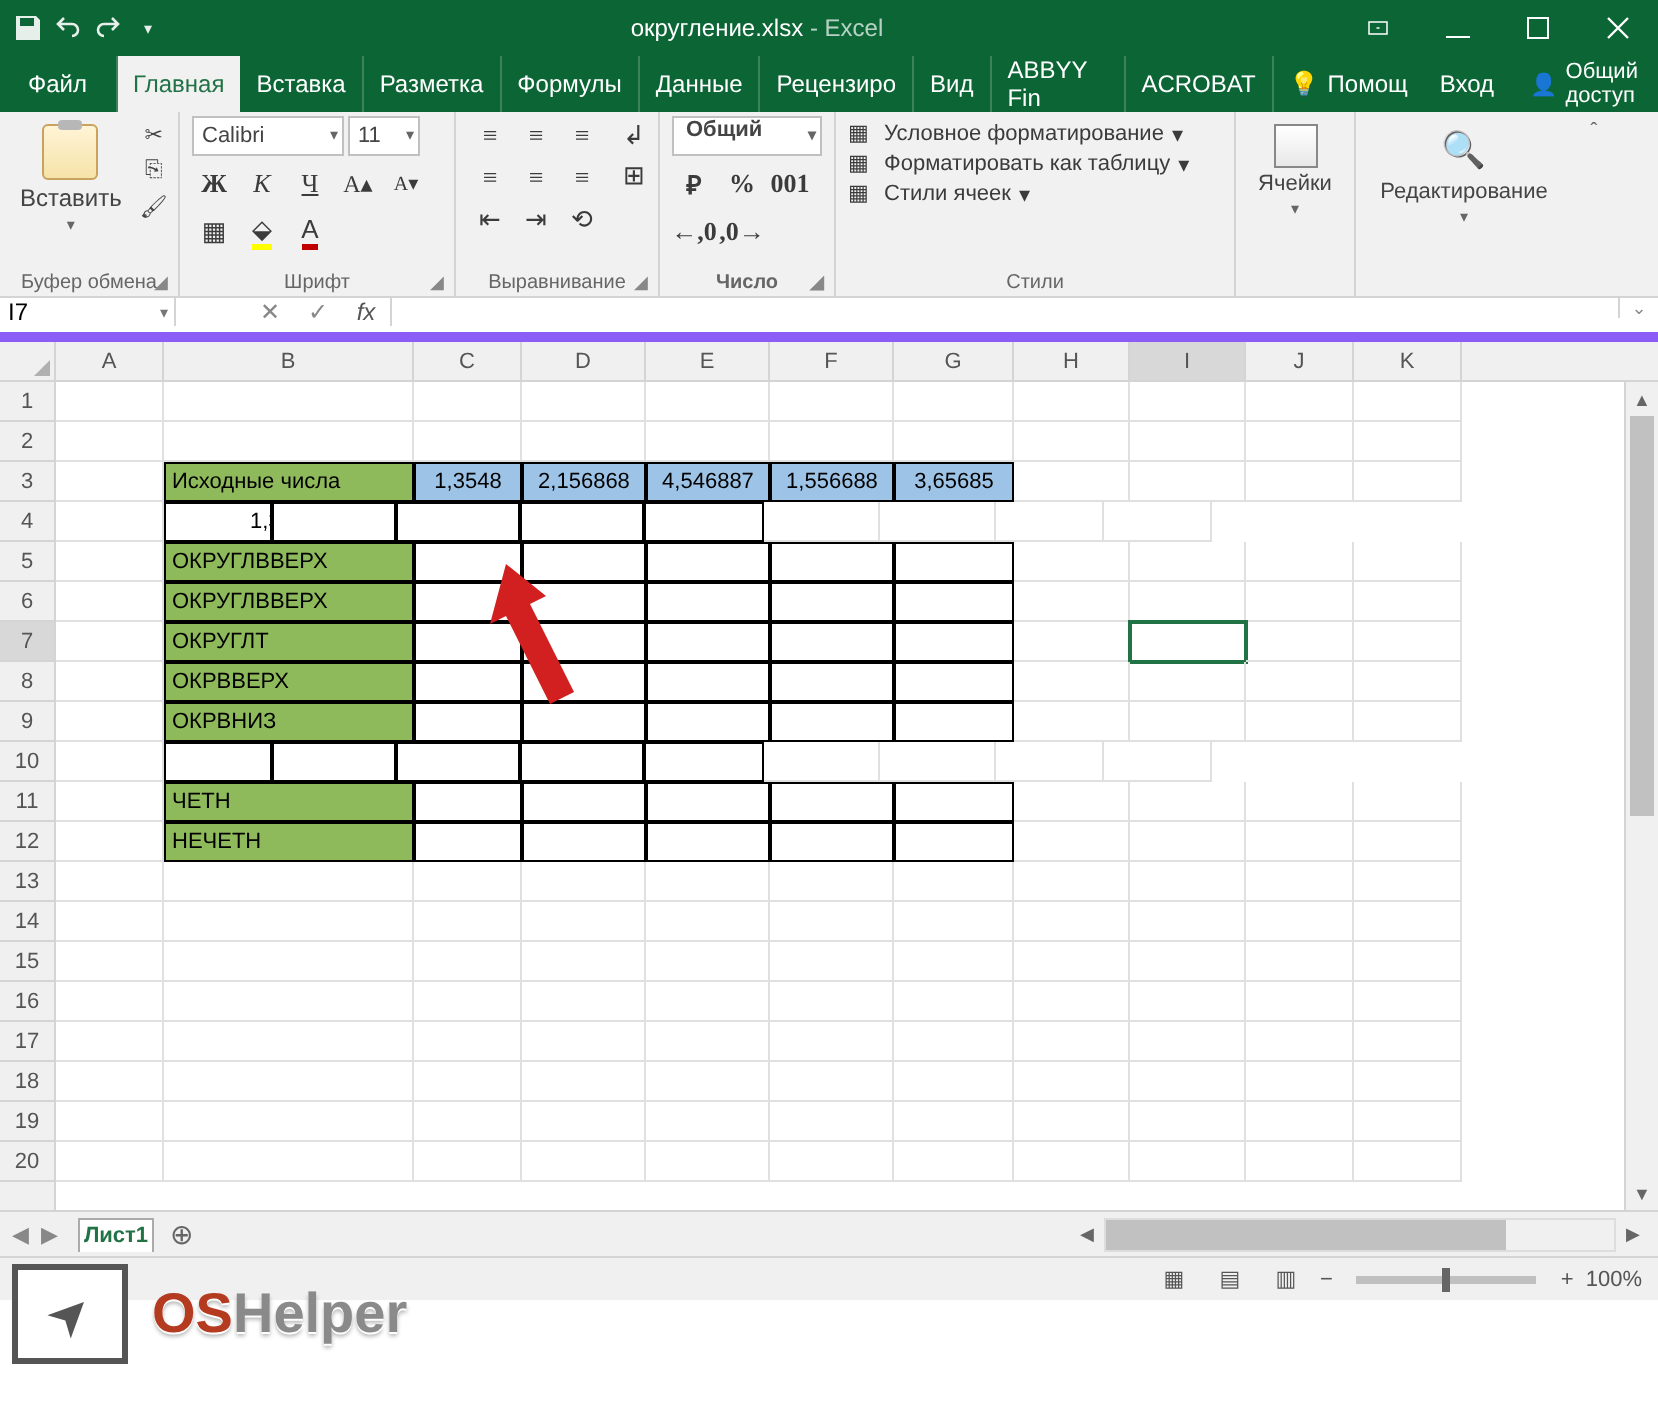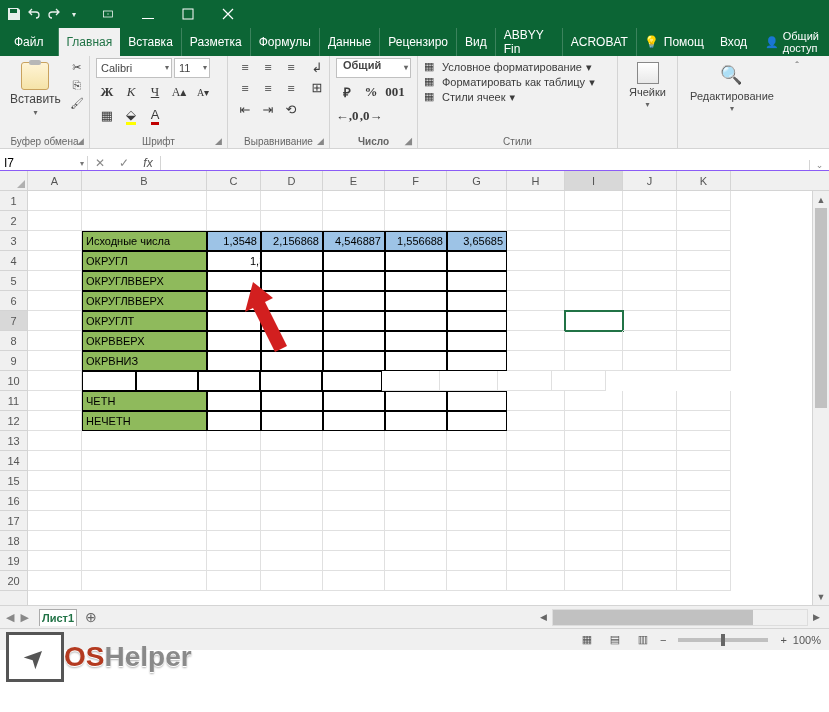--- a/index.html
+++ b/index.html
@@ -44,21 +44,21 @@
 .num-sel { height:20px; border:1px solid #c0c0c0; background:#fff; padding:0 14px 0 6px; position:relative; font-size:11px; min-width:70px;}
 .num-sel .dd { position:absolute; right:2px; top:4px; font-size:8px; color:#666;}
 .styles-body { display:flex; flex-direction:column; gap:1px; padding-top:2px;}
 .style-item { display:flex; align-items:center; gap:4px; font-size:11px; color:#3b3b3b;}
 .style-ico { width:14px; height:14px;}
 .cells-btn { display:flex; flex-direction:column; align-items:center; gap:2px; padding:4px;}
 .cells-ico { width:22px; height:22px; border:1px solid #888; background:linear-gradient(#fff,#e8e8e8);}
 .edit-btn { display:flex; flex-direction:column; align-items:center; gap:2px; padding:4px 6px;}
 
 
-.fbar-row { display:flex; height:22px; border-bottom:1px solid #8b5cf6; background:#fff; font-size:12px; align-items:flex-end;}
+.fbar-row { display:flex; height:22px; border-bottom:5px solid #8b5cf6; background:#fff; font-size:12px; align-items:flex-start;gap:35px;}
 .name-box { width:88px; border-right:1px solid #d4d4d4; display:flex; align-items:center; padding:0 4px; position:relative; background:#fff;}
 .name-box .dd{ position:absolute; right:3px; font-size:8px; color:#777;}
 .fx-btns { display:flex; align-items:center; border-right:1px solid #d4d4d4;}
 .fx-b { width:24px; display:flex; align-items:center; justify-content:center; color:#888; font-size:12px;}
 .fx-b.fx{ font-style:italic; color:#555;}
 .fbar { flex:1; padding:0 4px; display:flex; align-items:center; background:#fff;}
 .fbar-expand { width:20px; display:flex;align-items:center;justify-content:center; color:#888; font-size:9px; border-left:1px solid #d4d4d4;}
 
 
 .sheet-area { position:relative; height: 434px; display:flex; flex-direction:column;}
@@ -72,21 +72,21 @@
 .row-headers { width:28px; background:#f0f0f0; border-right:1px solid #d4d4d4;}
 .row-h { height:20px; border-bottom:1px solid #d4d4d4; text-align:center; font-size:11px; color:#555; line-height:20px;}
 .row-h.active{ background:#d8d8d8;}
 .cells-grid { position:relative; flex:1; }
 .grid-row { display:flex; height:20px;}
 .cell { border-right:1px solid #e0e0e0; border-bottom:1px solid #e0e0e0; font-size:11px; padding:0 3px; line-height:19px; overflow:hidden; white-space:nowrap; }
 .cell.num { text-align:right;}
 
 .cA{width:54px;} .cB{width:125px;} .cC{width:54px;} .cD{width:62px;} .cE{width:62px;} .cF{width:62px;} .cG{width:60px;} .cH{width:58px;} .cI{width:58px;} .cJ{width:54px;} .cK{width:54px;}
 .hdr-cell { background:#8FBA5C !important; border:1px solid #000 !important; text-align:left;}
-.hdr-cell.blue { background:#9DC3E6 !important; }
+.hdr-cell.blue { background:#9DC3E6 !important; text-align:center;}
 .tbl-cell { border:1px solid #000 !important; background:#fff;padding-left:42px;}
 .selected-cell { outline:2px solid #217346; outline-offset:-1px;}
 .vscroll { width:17px; background:#f0f0f0; border-left:1px solid #d4d4d4; display:flex; flex-direction:column;}
 .vs-btn{height:17px; display:flex;align-items:center;justify-content:center; color:#666; font-size:9px;}
 .vs-track{flex:1; position:relative;}
 .vs-thumb{position:absolute; top:0; left:2px; right:2px; height:200px; background:#c1c1c1;}
 
 
 .red-arrow { position:absolute; left:245px; top:280px; pointer-events:none; z-index:50;}
 
@@ -105,21 +105,21 @@
 .status-bar { height:22px; background:#f0f0f0; border-top:1px solid #d4d4d4; display:flex; align-items:center; font-size:11px; color:#555; padding:0 8px;}
 .status-right { margin-left:auto; display:flex; align-items:center; gap:6px;}
 .view-btn{ width:22px;height:18px;display:flex;align-items:center;justify-content:center;}
 .zoom-slider{ width:90px; height:4px; background:#c0c0c0; position:relative; margin:0 6px;}
 .zoom-slider .thumb{position:absolute;left:43px;top:-4px;width:4px;height:12px;background:#666;}
 
 
 .watermark { position:absolute; left:6px; bottom:30px; display:flex; align-items:center; gap:0; z-index:100; }
 .wm-box { width:58px; height:50px; border:3px solid #555; background:#fff; display:flex;align-items:center;justify-content:center;}
 .wm-arrow{ transform:rotate(-45deg); font-size:26px; color:#555;}
-.wm-text { font-size:28px; font-weight:bold; color:#8a8a8a; text-shadow:0 1px 0 #fff, 0 2px 2px rgba(0,0,0,0.3); margin-left:0;}
+.wm-text { font-size:28px; font-weight:bold; color:#8a8a8a; text-shadow:0 1px 0 #fff, 0 2px 2px rgba(0,0,0,0.3); margin-left:12px;}
 .wm-os { color:#b43a20;}
 </style>
 </head>
 <body>
 
 <div class="title-bar">
   <div class="qat">
     <span class="qat-icon">
         <svg viewBox="0 0 16 16">
           <path fill="#fff" d="M2 2h10l2 2v10H2z M4 3v4h7V3z M11 4h1v2h-1z"></path>
@@ -129,20 +129,25 @@
         <svg viewBox="0 0 16 16" fill="none" stroke="#fff" stroke-width="1.3">
           <path d="M6 3 3 6l3 3M3 6h7a3 3 0 0 1 0 6"></path>
         </svg>
       </span>
     <span class="qat-icon">
         <svg viewBox="0 0 16 16" fill="none" stroke="#fff" stroke-width="1.3">
           <path d="M10 3l3 3-3 3M13 6H6a3 3 0 0 0 0 6"></path>
         </svg>
       </span>
     <span class="qat-icon" style="font-size:8px;">▾</span>
+  </div>
+  <div class="title-center">
+    <span>округление.xlsx</span>
+    <span class="title-dim"> - </span>
+    <span class="title-dim">Excel</span>
   </div>
   <div class="win-controls">
     <div class="win-btn">
         <svg viewBox="0 0 16 16" fill="none" stroke="#fff">
           <rect x="2" y="4" width="12" height="8"></rect>
           <path d="M7 8h2"></path>
         </svg>
       </div>
     <div class="win-btn">
         <svg viewBox="0 0 12 12">
@@ -396,21 +401,20 @@
         <div class="cell cF hdr-cell blue num">1,556688</div>
         <div class="cell cG hdr-cell blue num">3,65685</div>
         <div class="cell cH"></div>
           <div class="cell cI"></div>
           <div class="cell cJ"></div>
           <div class="cell cK"></div>
         </div>
 
       <div class="grid-row">
           <div class="cell cA"></div>
-        <div class="cell cB hdr-cell">ОКРУГЛ</div>
         <div class="cell cC tbl-cell num">1,355</div>
         <div class="cell cD tbl-cell"></div>
           <div class="cell cE tbl-cell"></div>
           <div class="cell cF tbl-cell"></div>
           <div class="cell cG tbl-cell"></div>
         <div class="cell cH"></div>
           <div class="cell cI"></div>
           <div class="cell cJ"></div>
           <div class="cell cK"></div>
         </div>

